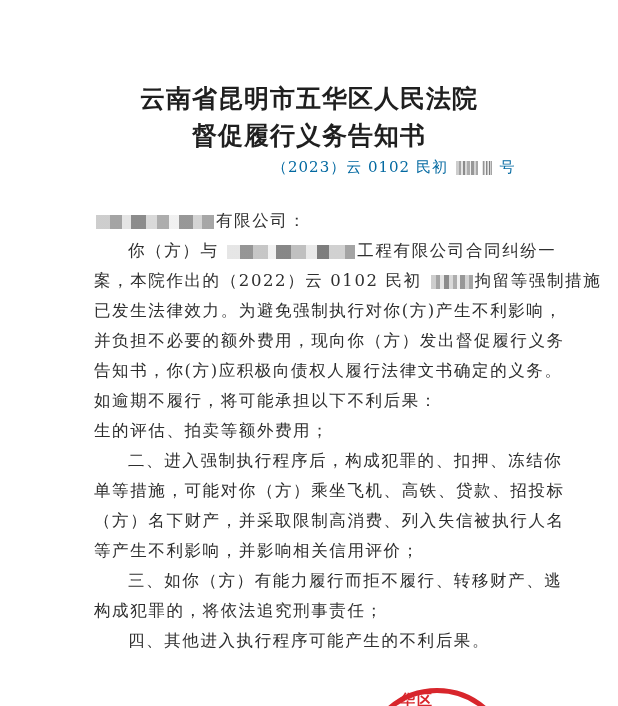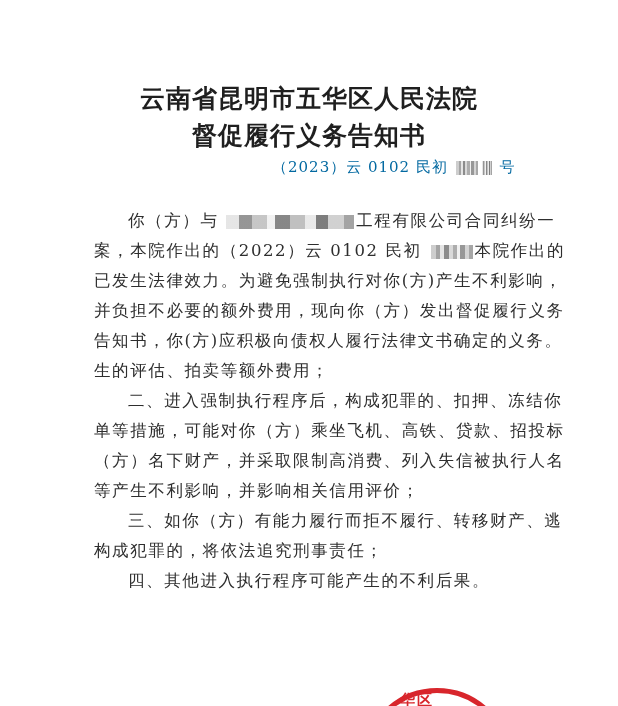--- a/index.html
+++ b/index.html
@@ -72,21 +72,21 @@
       font-size: 16.5px;
       line-height: 30px;
       color: #2e2e2e;
       letter-spacing: 1.6px;
     }
     .line {
       display: block;
       white-space: nowrap;
       height: 30px;
     }
-    .indent { padding-left: 34px; font-family: Liberation Serif, serif; }
+    .indent { padding-left: 34px; }
 
     .watermark {
       position: absolute;
       left: 244px;
       top: 681px;
       font-family: "DejaVu Sans", "Liberation Sans", sans-serif;
       font-size: 13px;
       color: rgba(150,150,150,0.55);
       white-space: nowrap;
       margin-top: 34px;
@@ -119,34 +119,38 @@
   <div class="title l1">云南省昆明市五华区人民法院</div>
   <div class="title l2">督促履行义务告知书</div>
 
   <div class="case-no">
     <span>（2023）云 0102 民初</span>
     <span class="blur" style="width:22px" title="[已打码]"></span><span class="blur alt" style="width:10px"></span>
     <span>号</span>
   </div>
 
   <div class="body-text">
+    <span class="line">
+      <span class="blur" style="width:118px" title="[已打码]"></span><span>有限公司：</span>
+    </span>
 
     <span class="line indent">
       <span>你（方）与</span>
       <span class="blur alt" style="width:128px" title="[已打码]"></span><span>工程有限公司合同纠纷一</span>
     </span>
 
     <span class="line">
       <span>案，本院作出的（2022）云 0102 民初</span>
-      <span class="blur" style="width:42px" title="[已打码]"></span><span>本院作出的</span>
+      <span class="blur" style="width:42px" title="[已打码]"></span><span>拘留等强制措施</span>
     </span>
 
     <span class="line">已发生法律效力。为避免强制执行对你(方)产生不利影响，</span>
     <span class="line">并负担不必要的额外费用，现向你（方）发出督促履行义务</span>
     <span class="line">告知书，你(方)应积极向债权人履行法律文书确定的义务。</span>
+    <span class="line">如逾期不履行，将可能承担以下不利后果：</span>
 
     <span class="line">生的评估、拍卖等额外费用；</span>
 
     <span class="line indent">二、进入强制执行程序后，构成犯罪的、扣押、冻结你</span>
     <span class="line">单等措施，可能对你（方）乘坐飞机、高铁、贷款、招投标</span>
     <span class="line">（方）名下财产，并采取限制高消费、列入失信被执行人名</span>
     <span class="line">等产生不利影响，并影响相关信用评价；</span>
 
     <span class="line indent">三、如你（方）有能力履行而拒不履行、转移财产、逃</span>
     <span class="line">构成犯罪的，将依法追究刑事责任；</span>

